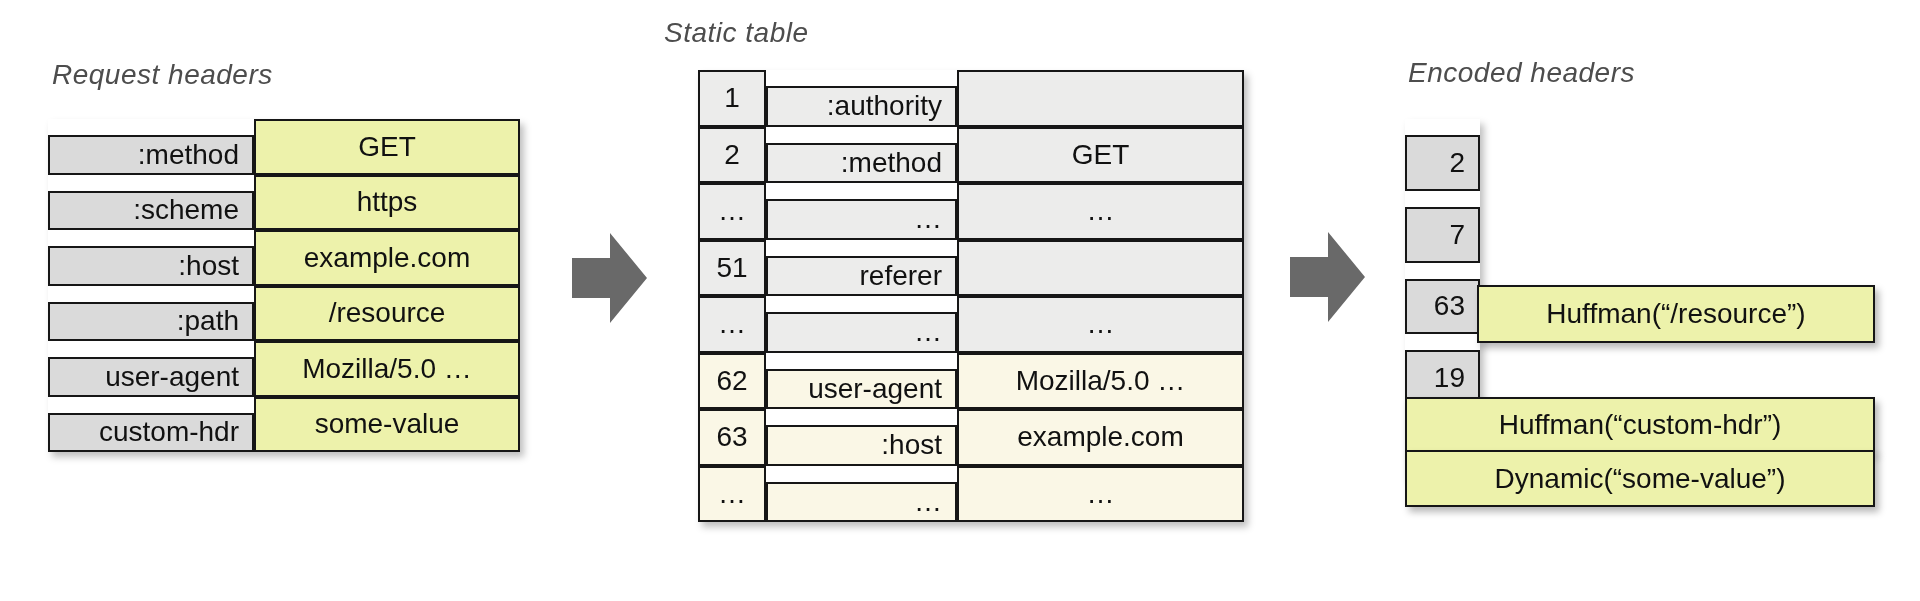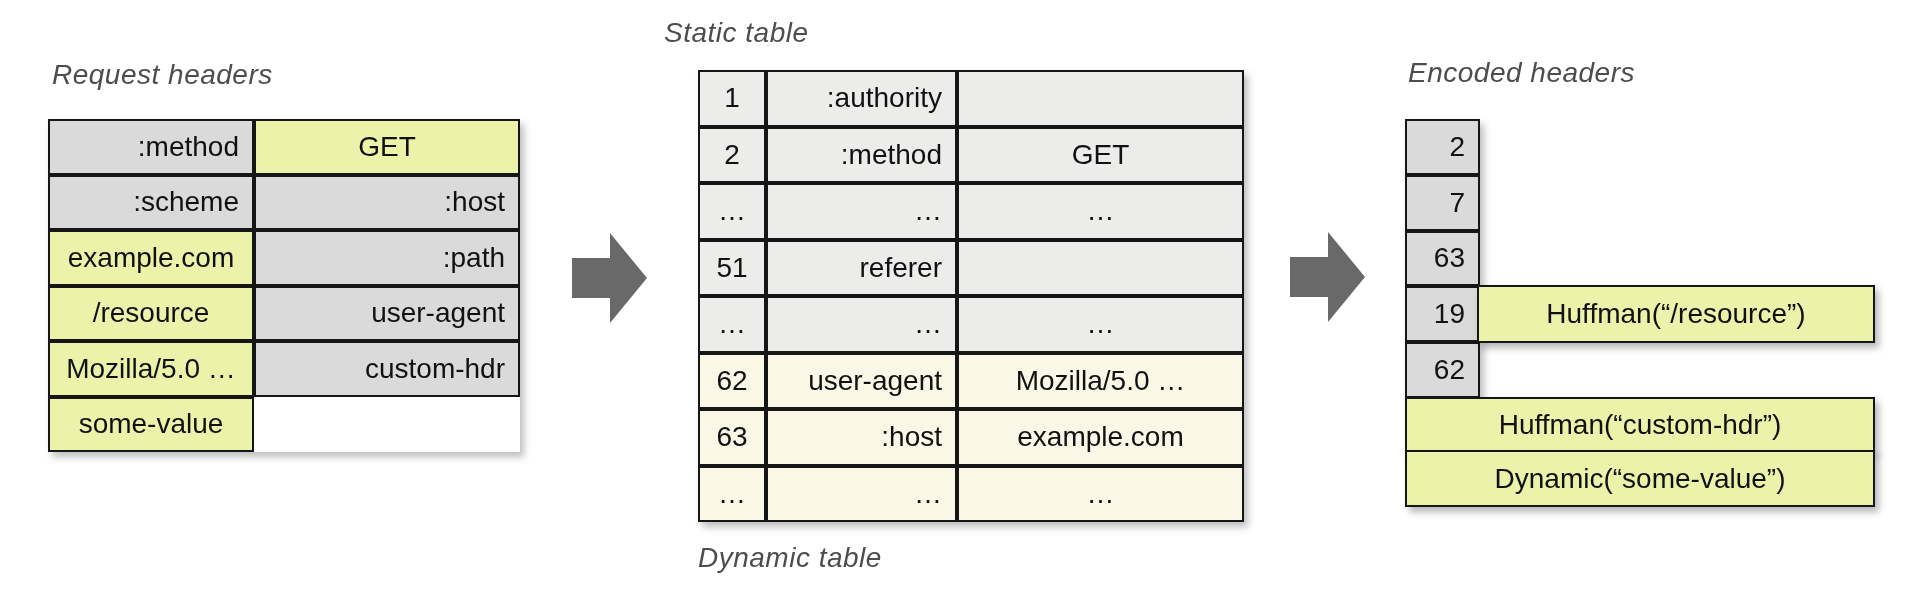--- a/index.html
+++ b/index.html
@@ -10,21 +10,21 @@
   .fig-title{
     position:absolute;font-style:italic;font-size:28px;line-height:34px;
     color:var(--title-gray,#4d4d4d);letter-spacing:0.5px;white-space:nowrap;
   }
   .grid{position:absolute;display:grid;box-shadow:4px 5px 7px rgba(0,0,0,0.25);}
   .cell{
     border:2.5px solid var(--border-black,#161616);
     box-sizing:border-box;display:flex;align-items:center;
     font-size:28px;white-space:nowrap;overflow:hidden;
   }
-  .t-right{justify-content:flex-end;padding-right:13px;}
+  .t-right{justify-content:flex-end;padding-right:13px;margin-top:16px;}
   .t-center{justify-content:center;}
   .bg-label{background:var(--label-gray,#dadada);}
   .bg-green{background:var(--value-green,#edf2ab);}
   .bg-static{background:var(--static-gray,#ececeb);}
   .bg-cream{background:var(--dynamic-cream,#faf7e6);}
   
   .req-grid{left:48px;top:119px;grid-template-columns:206px 266px;grid-auto-rows:55.5px;}
   
   .mid-grid{left:698px;top:70px;grid-template-columns:68px 191px 287px;grid-auto-rows:56.5px;}
   
@@ -42,20 +42,21 @@
 <body>
 
 <div class="canvas">
 
   <div class="fig-title" style="left:52px;top:58px;">Request headers</div>
 
   <div class="grid req-grid">
     <div class="cell bg-label t-right">:method</div>
     <div class="cell bg-green t-center">GET</div>
     <div class="cell bg-label t-right">:scheme</div>
+    <div class="cell bg-green t-center">https</div>
     <div class="cell bg-label t-right">:host</div>
     <div class="cell bg-green t-center">example.com</div>
     <div class="cell bg-label t-right">:path</div>
     <div class="cell bg-green t-center">/resource</div>
     <div class="cell bg-label t-right">user-agent</div>
     <div class="cell bg-green t-center">Mozilla/5.0 …</div>
     <div class="cell bg-label t-right">custom-hdr</div>
     <div class="cell bg-green t-center">some-value</div>
   </div>
 
@@ -94,21 +95,20 @@
 
     <div class="cell bg-cream t-center">63</div>
     <div class="cell bg-cream t-right">:host</div>
     <div class="cell bg-cream t-center">example.com</div>
 
     <div class="cell bg-cream t-center">…</div>
     <div class="cell bg-cream t-right">…</div>
     <div class="cell bg-cream t-center">…</div>
   </div>
 
-  <div class="fig-title" style="left:698px;top:541px;">Dynamic table</div>
 
   <div class="arrow" style="left:1290px;top:232px;">
     <svg width="75" height="90" viewBox="0 0 75 90">
       <polygon points="0,25 38,25 38,0 75,45 38,90 38,65 0,65" fill="#696969"></polygon>
     </svg>
   </div>
 
   <div class="fig-title" style="left:1408px;top:56px;text-align:right;">Encoded headers</div>
 
   <div class="enc-stack">

